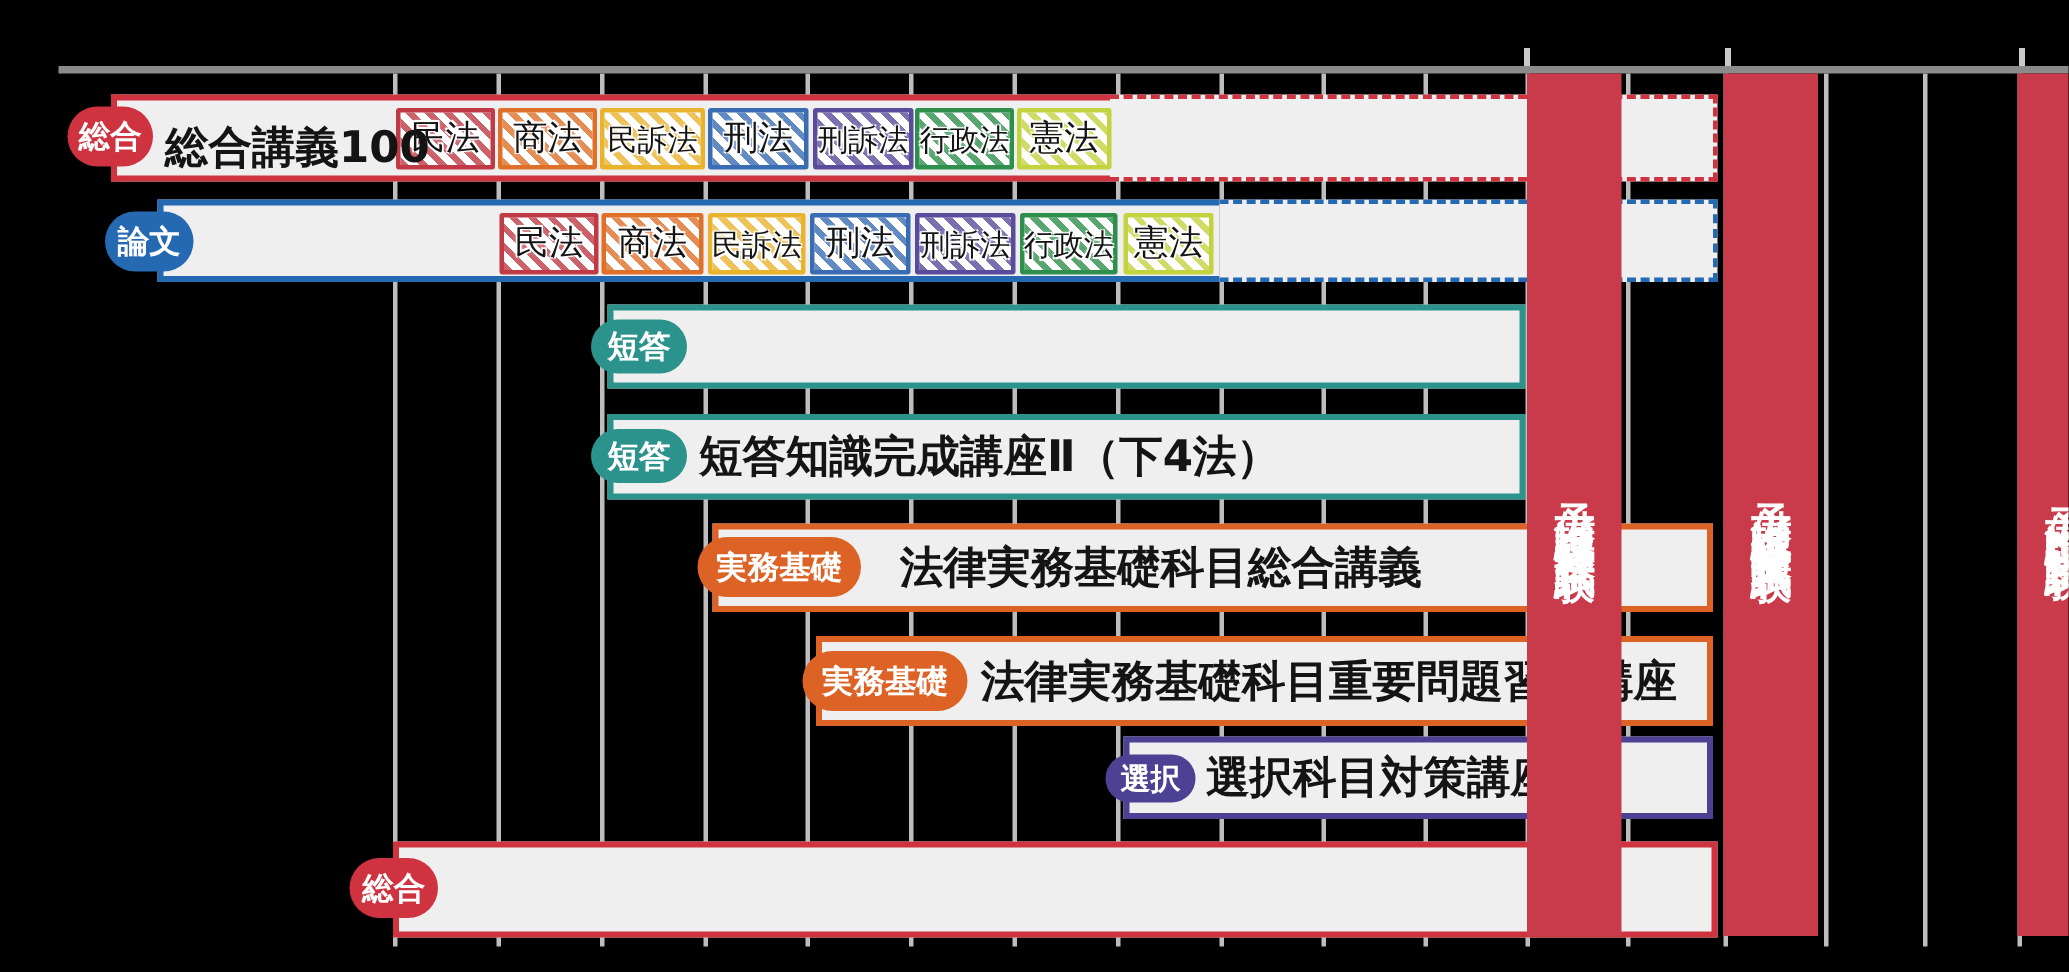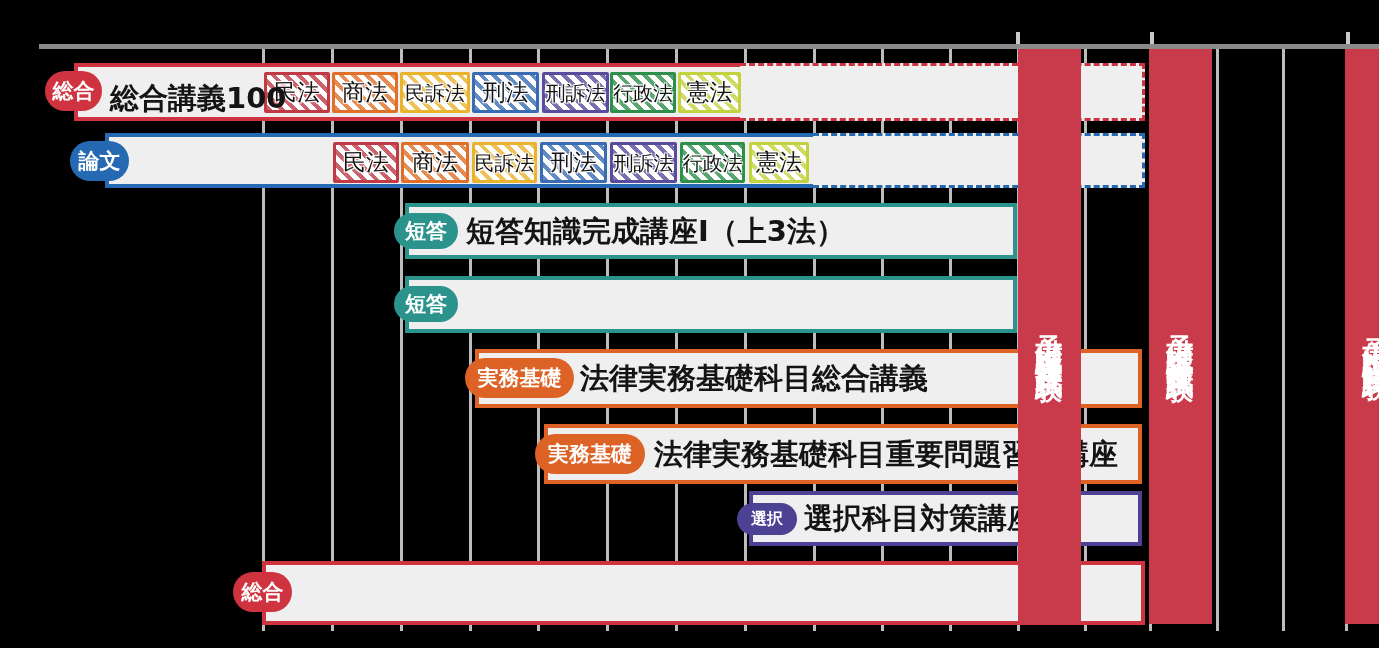--- a/index.html
+++ b/index.html
@@ -63,31 +63,31 @@
     <div class="abs badge" style="left: 38px; top: 141px; width: 59px; height: 40px; background: rgb(37, 105, 178); font-size: 21px;">論文</div>
     <div class="abs subject-tag" style="left: 301px; top: 142px; width: 66px; height: 41px; border: 3px solid rgb(191, 58, 69); background-color: rgb(255, 255, 255); background-image: repeating-linear-gradient(45deg, rgba(191, 58, 69, 0.8) 0px, rgba(191, 58, 69, 0.8) 4px, rgb(255, 255, 255) 4px, rgb(255, 255, 255) 9px); font-size: 23px;">民法</div>
     <div class="abs subject-tag" style="left: 369px; top: 142px; width: 68px; height: 41px; border: 3px solid rgb(223, 112, 41); background-color: rgb(255, 255, 255); background-image: repeating-linear-gradient(45deg, rgba(223, 112, 41, 0.8) 0px, rgba(223, 112, 41, 0.8) 4px, rgb(255, 255, 255) 4px, rgb(255, 255, 255) 9px); font-size: 23px;">商法</div>
     <div class="abs subject-tag" style="left: 440px; top: 142px; width: 65px; height: 41px; border: 3px solid rgb(233, 179, 46); background-color: rgb(255, 255, 255); background-image: repeating-linear-gradient(45deg, rgba(233, 179, 46, 0.8) 0px, rgba(233, 179, 46, 0.8) 4px, rgb(255, 255, 255) 4px, rgb(255, 255, 255) 9px); font-size: 20px;">民訴法</div>
     <div class="abs subject-tag" style="left: 508px; top: 142px; width: 67px; height: 41px; border: 3px solid rgb(58, 108, 179); background-color: rgb(255, 255, 255); background-image: repeating-linear-gradient(45deg, rgba(58, 108, 179, 0.8) 0px, rgba(58, 108, 179, 0.8) 4px, rgb(255, 255, 255) 4px, rgb(255, 255, 255) 9px); font-size: 23px;">刑法</div>
     <div class="abs subject-tag" style="left: 578px; top: 142px; width: 67px; height: 41px; border: 3px solid rgb(91, 75, 156); background-color: rgb(255, 255, 255); background-image: repeating-linear-gradient(45deg, rgba(91, 75, 156, 0.8) 0px, rgba(91, 75, 156, 0.8) 4px, rgb(255, 255, 255) 4px, rgb(255, 255, 255) 9px); font-size: 20px;">刑訴法</div>
     <div class="abs subject-tag" style="left: 648px; top: 142px; width: 65px; height: 41px; border: 3px solid rgb(46, 143, 76); background-color: rgb(255, 255, 255); background-image: repeating-linear-gradient(45deg, rgba(46, 143, 76, 0.8) 0px, rgba(46, 143, 76, 0.8) 4px, rgb(255, 255, 255) 4px, rgb(255, 255, 255) 9px); font-size: 20px;">行政法</div>
     <div class="abs subject-tag" style="left: 717px; top: 142px; width: 60px; height: 41px; border: 3px solid rgb(195, 210, 63); background-color: rgb(255, 255, 255); background-image: repeating-linear-gradient(45deg, rgba(195, 210, 63, 0.8) 0px, rgba(195, 210, 63, 0.8) 4px, rgb(255, 255, 255) 4px, rgb(255, 255, 255) 9px); font-size: 23px;">憲法</div>
     <div class="abs course-bar" style="left: 373px; top: 203px; width: 612px; height: 56px; border: 4px solid rgb(43, 147, 139);"></div>
     <div class="abs badge" style="left: 362px; top: 213px; width: 64px; height: 36px; background: rgb(43, 147, 139); font-size: 21px;">短答</div>
-    <div class="abs row-label" style="left: 434px; top: 203px; height: 56px; font-size: 29px;">短答知識完成講座Ⅰ（上3法）</div>
     <div class="abs course-bar" style="left: 373px; top: 276px; width: 612px; height: 57px; border: 4px solid rgb(43, 147, 139);"></div>
     <div class="abs badge" style="left: 362px; top: 286px; width: 64px; height: 36px; background: rgb(43, 147, 139); font-size: 21px;">短答</div>
+    <div class="abs row-label" style="left: 434px; top: 276px; height: 57px; font-size: 29px;">短答知識完成講座Ⅱ（下4法）</div>
     <div class="abs course-bar" style="left: 443px; top: 349px; width: 667px; height: 59px; border: 4px solid rgb(221, 98, 38);"></div>
     <div class="abs badge" style="left: 433px; top: 358px; width: 109px; height: 40px; background: rgb(221, 98, 38); font-size: 21px;">実務基礎</div>
-    <div class="abs row-label" style="left: 548px; top: 349px; height: 59px; font-size: 29px; text-align: center;">法律実務基礎科目総合講義</div>
+    <div class="abs row-label" style="left: 568px; top: 349px; height: 59px; font-size: 29px; text-align: center;">法律実務基礎科目総合講義</div>
     <div class="abs course-bar" style="left: 512px; top: 424px; width: 598px; height: 60px; border: 4px solid rgb(221, 98, 38);"></div>
     <div class="abs badge" style="left: 503px; top: 434px; width: 110px; height: 40px; background: rgb(221, 98, 38); font-size: 21px;">実務基礎</div>
     <div class="abs row-label" style="left: 622px; top: 424px; height: 60px; font-size: 29px;">法律実務基礎科目重要問題習得講座</div>
     <div class="abs course-bar" style="left: 717px; top: 491px; width: 393px; height: 55px; border: 4px solid rgb(77, 65, 147);"></div>
-    <div class="abs badge" style="left: 705px; top: 503px; width: 60px; height: 32px; background: rgb(77, 65, 147); font-size: 16px;">選択</div>
+    <div class="abs badge" style="left: 705px; top: 503px; width: 60px; height: 32px; background: rgb(77, 65, 147); font-size: 20px;">選択</div>
     <div class="abs row-label" style="left: 772px; top: 491px; height: 55px; font-size: 29px;">選択科目対策講座</div>
     <div class="abs course-bar" style="left: 230px; top: 561px; width: 883px; height: 64px; border: 4px solid rgb(207, 51, 64);"></div>
     <div class="abs badge" style="left: 201px; top: 572px; width: 59px; height: 40px; background: rgb(207, 51, 64); font-size: 21px;">総合</div>
     <div class="abs exam-bar" style="left: 986px; top: 49px; width: 63px; height: 575px; background: rgb(201, 58, 74);">
       <div class="exam-label" style="color: rgb(255, 255, 255);">予備試験短答式試験</div>
     </div>
     <div class="abs exam-bar" style="left: 1117px; top: 49px; width: 63px; height: 575px; background: rgb(201, 58, 74);">
       <div class="exam-label" style="color: rgb(255, 255, 255);">予備試験論文式試験</div>
     </div>
     <div class="abs exam-bar" style="left: 1313px; top: 49px; width: 63px; height: 575px; background: rgb(201, 58, 74);">

